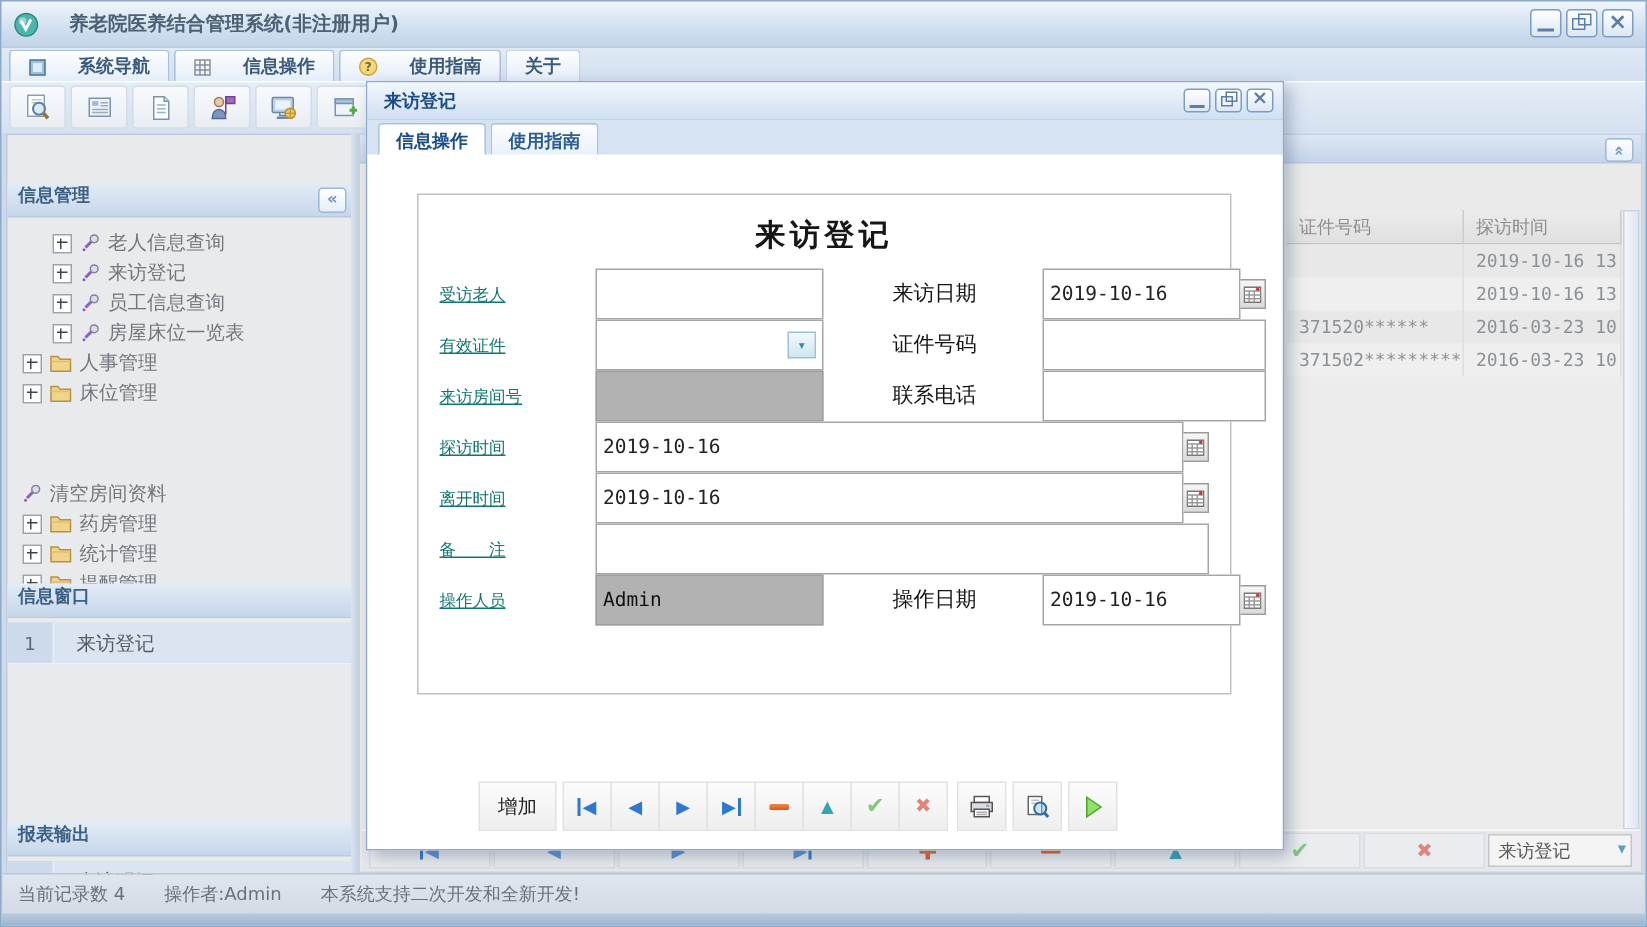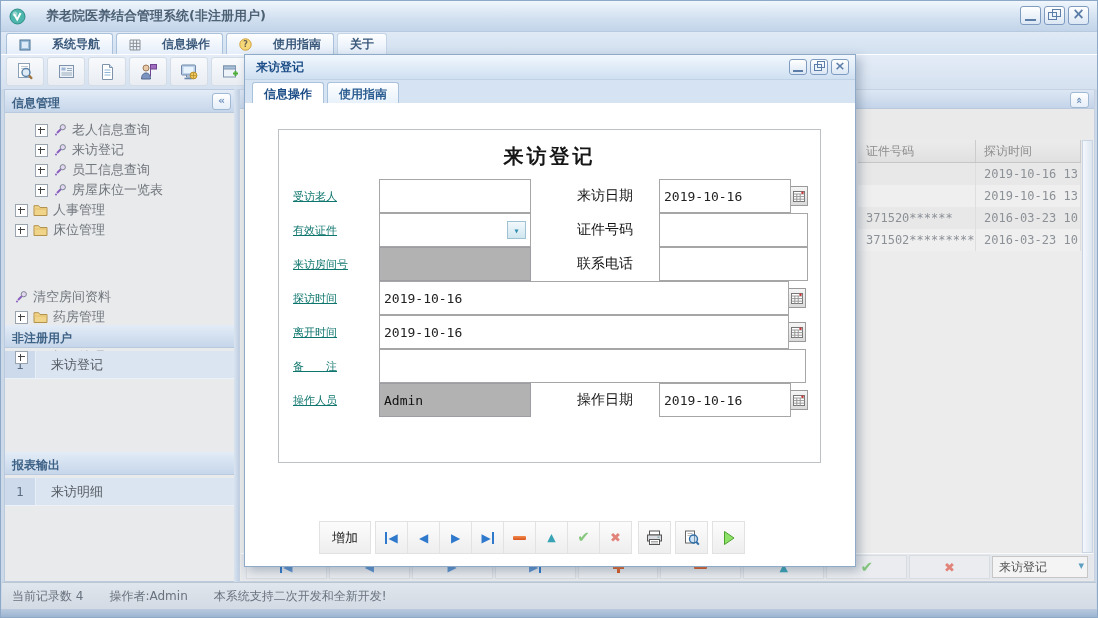--- a/index.html
+++ b/index.html
@@ -25,21 +25,21 @@
   .menubar{position:absolute;left:0;top:31px;right:0;height:22px;background:linear-gradient(#e0eaf6,#d1dfef);display:flex;gap:3px;padding:1px 0 0 5px;}
   .mtab{display:flex;align-items:center;gap:21px;padding:0 12px;border:1px solid #aac1dc;border-bottom:none;border-radius:3px 3px 0 0;background:linear-gradient(#fdfeff,#e3edf9);font-size:12px;font-weight:bold;color:#3c5a7c;cursor:default;}
   .mtab.plain{border-color:#c3d4e7;}
 
   
   .toolbar{position:absolute;left:0;top:53px;right:0;height:32px;background:linear-gradient(#e4ecf7,#d5e1f0);border-top:1px solid #fff;display:flex;gap:3px;padding:2px 0 0 5px;}
   .tbtn{width:36px;height:27px;border:1px solid #d4dce6;border-radius:3px;background:linear-gradient(#f8fafc,#e9edf3);display:flex;align-items:center;justify-content:center;}
 
   
   .sidebar{position:absolute;left:3px;top:88px;width:230px;bottom:35px;display:flex;flex-direction:column;background:#e8eaec;border:1px solid #bccadd;}
-  .shead{height:22px;flex:none;background:linear-gradient(#e3ecf7,#c6d6ea);border-bottom:1px solid #b9c9de;display:flex;align-items:flex-end;padding:0 7px;font-size:12px;font-weight:bold;color:#3d6185;position:relative;}
+  .shead{height:22px;flex:none;background:linear-gradient(#e3ecf7,#c6d6ea);border-bottom:1px solid #b9c9de;display:flex;align-items:flex-start;padding:0 7px;font-size:12px;font-weight:bold;color:#3d6185;position:relative;margin-top:32px;}
   .collapse-btn{position:absolute;right:4px;top:3px;width:17px;height:15px;border:1px solid #9fb8d4;border-radius:3px;background:linear-gradient(#fff,#e5eef8);color:#6f93bd;font-size:11px;line-height:13px;text-align:center;font-weight:bold;}
   .tree{height:212px;flex:none;padding-top:7px;box-sizing:border-box;}
   .trow{display:flex;align-items:center;height:20px;font-size:13px;color:#72777d;gap:5px;padding-left:10px;cursor:default;}
   .trow.child{padding-left:30px;}
   .trow.leaf{padding-left:9px;margin-top:47px;}
   .expander{width:11px;height:11px;border:1px solid #9aa4ae;background:#fff;position:relative;flex:none;}
   .expander::before{content:"";position:absolute;left:2px;right:2px;top:4px;height:1px;background:#444;}
   .expander::after{content:"";position:absolute;top:2px;bottom:2px;left:4px;width:1px;background:#444;}
   .listarea{flex:none;}
   .listarea.grow{flex:1;}
@@ -80,21 +80,21 @@
   .dtab{padding:0 11px;display:flex;align-items:center;font-size:12px;font-weight:bold;color:#2c5e92;border:1px solid #a9c2dc;border-bottom:none;border-radius:3px 3px 0 0;background:linear-gradient(#fdfeff,#e6f0fa);}
   .dtab.active{background:#fff;color:#1d4d87;}
   .dbody{position:absolute;top:48px;left:0;right:0;bottom:0;background:#fff;}
   .formpanel{position:absolute;left:33px;top:26px;width:543px;height:334px;border:1px solid #bdc1c5;box-sizing:border-box;}
   .ftitle{text-align:center;margin-top:13px;font-size:20px;font-weight:bold;color:#161616;letter-spacing:3px;}
   .frows{margin-top:15px;display:flex;flex-direction:column;gap:12px;padding:0 14px;}
   .frow{display:flex;align-items:center;height:22px;}
   .flabel{width:86px;font-size:11px;color:#0f766e;white-space:pre;flex:none;text-decoration:underline;}
   .flabel2{width:82px;font-size:14px;color:#141414;flex:none;}
   .fspacer{width:46px;flex:none;}
-  .finput{height:20px;border:1px solid #a6a6a6;background:#fff;font-family:"DejaVu Sans Mono","Liberation Mono",monospace;font-size:13px;color:#222;display:flex;align-items:center;padding:16px 4px;box-sizing:border-box;}
+  .finput{height:20px;border:1px solid #a6a6a6;background:#fff;font-family:"DejaVu Sans Mono","Liberation Mono",monospace;font-size:13px;color:#222;display:flex;align-items:center;padding:16px 4px;box-sizing:border-box;margin-left:18px;}
   .w152{width:152px;flex:none;}
   .w132{width:132px;flex:none;}
   .w149{width:149px;flex:none;}
   .grow1{flex:1;}
   .num{justify-content:flex-end;}
   .disabled{background:#b2b2b2;border-color:#9d9da3;color:#111;}
   .datebtn{width:17px;height:20px;border:1px solid #9a9a9a;border-left:none;background:linear-gradient(#f6f6f6,#dadada);display:flex;align-items:center;justify-content:center;flex:none;box-sizing:border-box;}
   .selbtn{width:17px;height:16px;margin-left:auto;background:linear-gradient(#f2f9fc,#cfe6ef);border:1px solid #9fc2d2;display:flex;align-items:center;justify-content:center;color:#2f8fae;font-size:10px;flex:none;}
   .dtoolbar{position:absolute;left:74px;top:418px;display:flex;align-items:center;}
   .dbtn{width:33px;height:33px;border:1px solid #e2e2e2;background:linear-gradient(#fcfcfc,#eeeeee);display:flex;align-items:center;justify-content:center;box-sizing:border-box;}
@@ -296,21 +296,21 @@
       <div class="trow">
         <span class="expander"></span>
         <svg width="15" height="13" viewBox="0 0 15 13">
             <path d="M1 3.5 v-1.8 h4.6 l1.4 1.8 h7 v8 H1 z" fill="#f0d48a" stroke="#b3924e"></path>
             <path d="M1 5 h13" stroke="#e2bf6c"></path>
           </svg>
         <span>提醒管理</span>
       </div>
     </div>
     <div class="shead">
-      <span>非注册用户</span>
+      <span>信息窗口</span>
     </div>
     <div class="listarea" style="height:104px;">
       <div class="lrow">
         <span class="lnum">1</span>
         <span class="llabel">来访登记</span>
       </div>
     </div>
     <div class="shead">
       <span>报表输出</span>
     </div>

